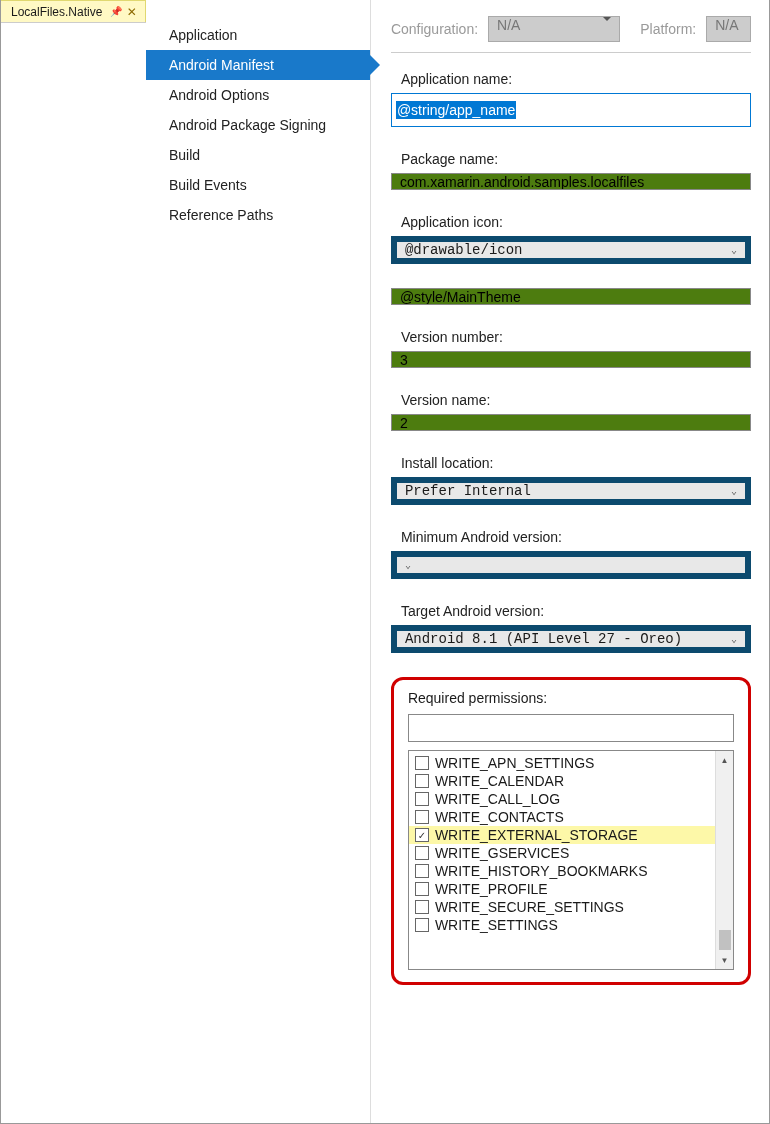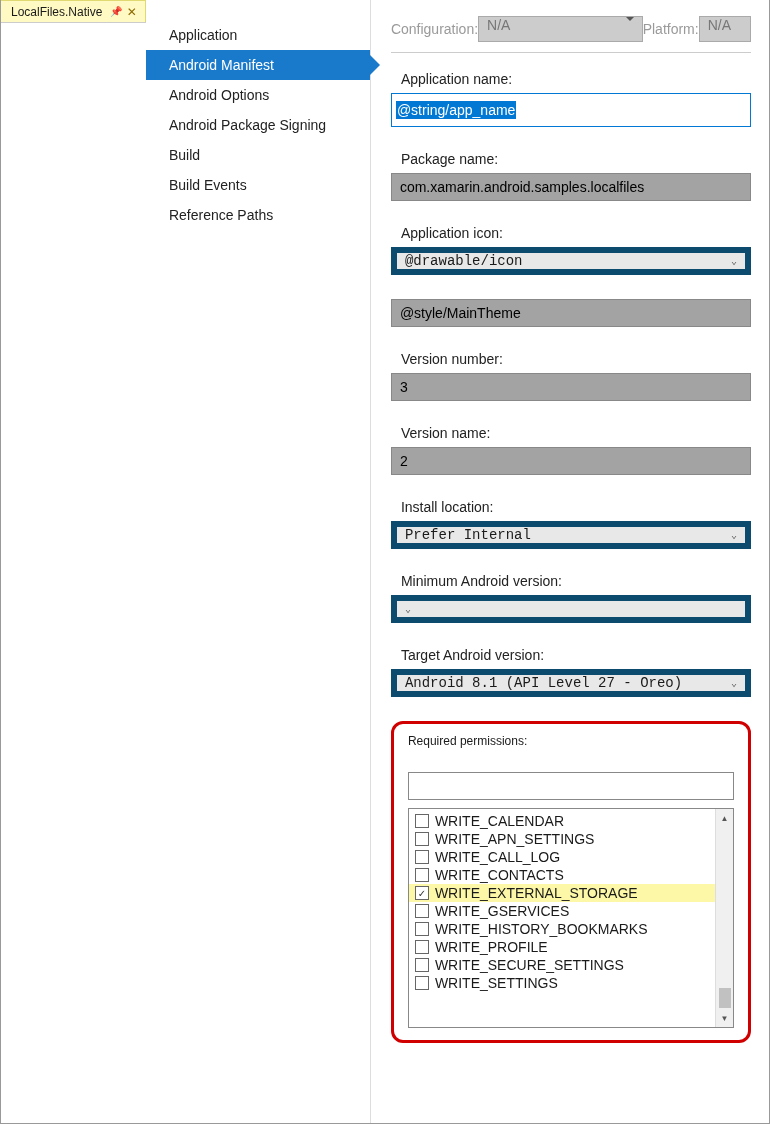--- a/index.html
+++ b/index.html
@@ -88,21 +88,21 @@
       border-bottom: 10px solid transparent;
     }
     .content-pane {
       flex: 1;
       padding: 16px 18px 8px 20px;
       overflow: hidden;
     }
     .config-row {
       display: flex;
       align-items: center;
-      gap: 0;
+      gap: 10px;
       margin-bottom: 14px;
       padding-bottom: 10px;
       border-bottom: 1px solid #ccc;
     }
     .config-label {
       color: #9a9a9a;
       font-size: 14px;
     }
     .disabled-select {
       background: #ccc;
@@ -126,26 +126,26 @@
     }
     .form-label {
       font-size: 14px;
       color: #222;
       display: block;
       margin-bottom: 6px;
       padding-left: 10px;
     }
     .text-input {
       width: 100%;
-      height: 28px;
+      height: 17px;
       border: 1px solid #888;
       padding: 4px 8px;
       font-size: 14px;
       font-family: inherit;
-      background: #a3a3a3;
+      background: #4d7c0f;
     }
     .focused-field {
       width: 100%;
       height: 28px;
       border: 1px solid #0078d4;
       padding: 16px 4px;
       font-size: 14px;
       background: #fff;
       display: flex;
       align-items: center;
@@ -172,22 +172,22 @@
       font-size: 10px;
       color: #555;
     }
     .permissions-box {
       border: 3px solid #d00000;
       border-radius: 12px;
       padding: 10px 14px 12px 14px;
       margin-top: 8px;
     }
     .perm-label {
-      font-size: 12px;
-      margin-bottom: 24px;
+      font-size: 14px;
+      margin-bottom: 8px;
     }
     .perm-search {
       width: 100%;
       height: 28px;
       border: 1px solid #888;
       padding: 0 6px;
       margin-bottom: 8px;
       font-size: 14px;
       font-family: inherit;
     }
@@ -358,25 +358,25 @@
         </div>
       </div>
 
       <div class="permissions-box">
         <div class="perm-label">Required permissions:</div>
         <input class="perm-search" value="" style="">
         <div class="perm-list-container">
           <div class="perm-list" id="perm-list">
               <div class="perm-item">
                 <span class="perm-check"></span>
+                <span>WRITE_APN_SETTINGS</span>
+              </div>
+              <div class="perm-item">
+                <span class="perm-check"></span>
                 <span>WRITE_CALENDAR</span>
-              </div>
-              <div class="perm-item">
-                <span class="perm-check"></span>
-                <span>WRITE_APN_SETTINGS</span>
               </div>
               <div class="perm-item">
                 <span class="perm-check"></span>
                 <span>WRITE_CALL_LOG</span>
               </div>
               <div class="perm-item">
                 <span class="perm-check"></span>
                 <span>WRITE_CONTACTS</span>
               </div>
               <div class="perm-item highlighted">

